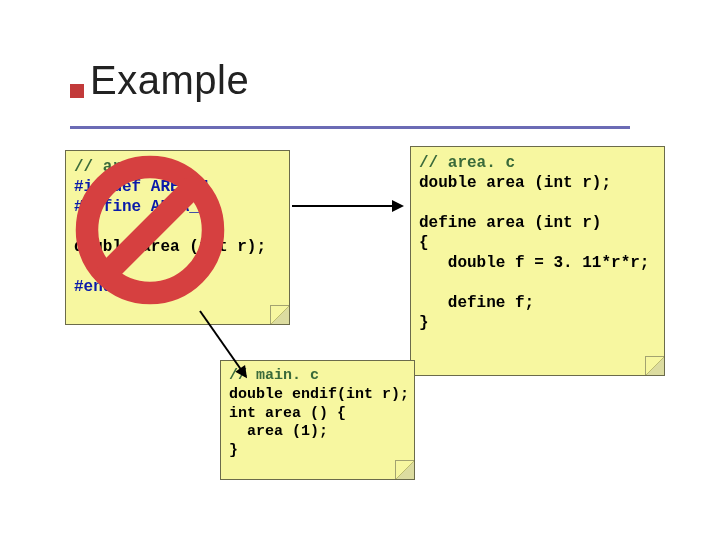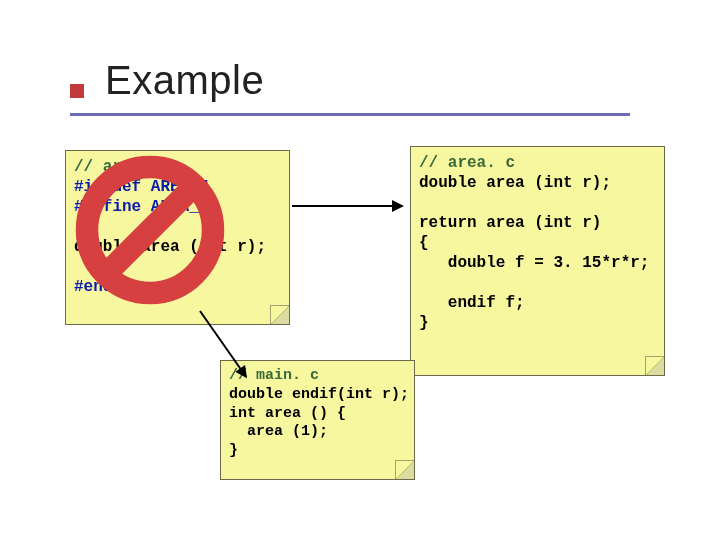--- a/index.html
+++ b/index.html
@@ -12,24 +12,24 @@
     font-family: Arial, Helvetica, sans-serif;
     position: relative;
     overflow: hidden;
   }
   .title-bar {
     position: absolute;
     top: 58px;
     left: 70px;
     width: 560px;
     border-bottom: 3px solid #6b6bb5;
-    padding-bottom: 10px;
+    padding-bottom: 23px;
     display: flex;
     align-items: baseline;
-    gap: 21px;
+    gap: 6px;
   }
   .title-bar .bullet {
     width: 14px;
     height: 14px;
     background: #c23a3a;
     display: inline-block;
     position: relative;
     top: 4px;
   }
   .title-bar h1 {
@@ -108,25 +108,25 @@
 <span class="preproc">#ifndef AREA_H</span>
 <span class="preproc">#define AREA_H</span>
 <span></span>
 <span>double area (int r);</span>
 <span></span>
 <span class="preproc">#endif</span></div>
 
 <div class="code-box box-areac"><span class="comment">// area. c</span>
 <span>double area (int r);</span>
 <span></span>
-<span>return area (int r)</span>
+<span>define area (int r)</span>
 <span>{</span>
-<span>   double f = 3. 15*r*r;</span>
+<span>   double f = 3. 11*r*r;</span>
 <span></span>
-<span>   endif f;</span>
+<span>   define f;</span>
 <span>}</span></div>
 
 <div class="code-box box-main"><span class="comment">// main. c</span>
 <span>double endif(int r);</span>
 <span>int area () {</span>
 <span>  area (1);</span>
 <span>}</span></div>
 
 <div class="arrow arrow-right"></div>
 <div class="arrow arrow-down"></div>

